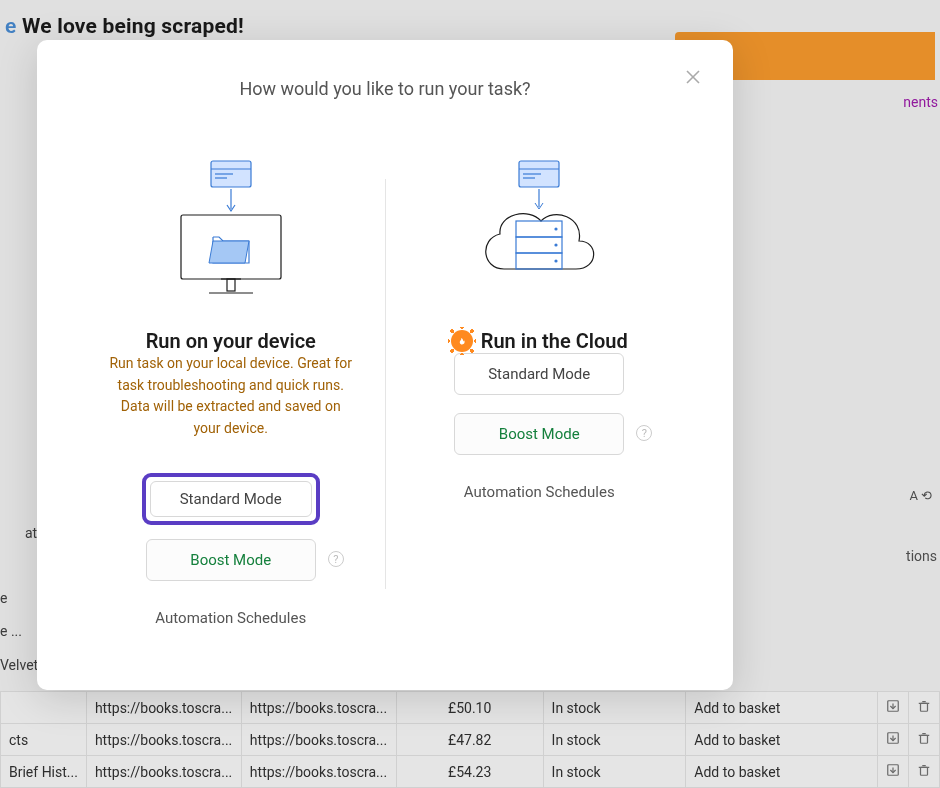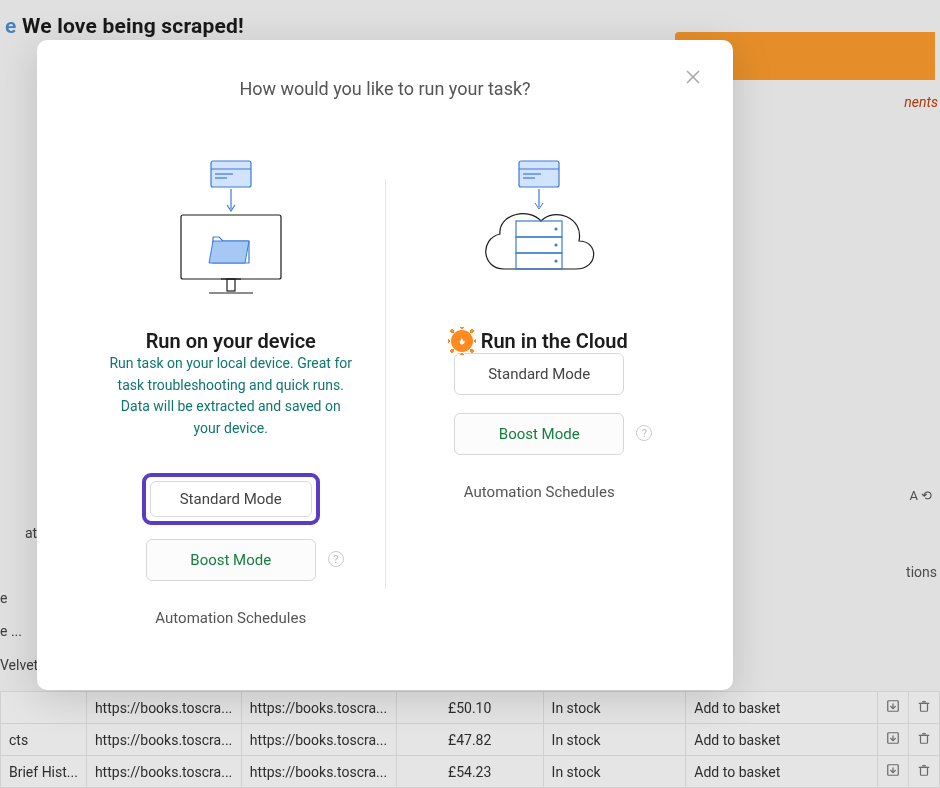--- a/index.html
+++ b/index.html
@@ -36,34 +36,33 @@
       top: 32px; right: 5px;
       width: 260px; height: 48px;
       background: #ff9f2e;
       border-radius: 4px 0 0 4px;
     }
     .bg-right-labels {
       position: absolute;
       top: 94px;
       right: 2px;
       font-size: 14px;
-      color: #c2410c;
-      font-style: italic;
+      color: #a21caf;
     }
     .bg-side-a {
       position: absolute;
       right: 8px;
       top: 488px;
       font-size: 13px;
       color: #555;
     }
     .bg-side-icons {
       position: absolute;
       right: 3px;
-      top: 564px;
+      top: 548px;
       font-size: 14px;
       color: #555;
     }
     .bg-data-p {
       position: absolute;
       left: 0; top: 525px;
       font-size: 14px;
       color: #444;
       padding-left: 25px;
     }
@@ -160,21 +159,21 @@
     .opt-title {
       font-size: 20px;
       font-weight: 600;
       color: #1c1c1c;
       display: flex;
       align-items: center;
       gap: 8px;
     }
     .opt-desc {
       font-size: 14px;
-      color: #0f766e;
+      color: #a16207;
       text-align: center;
       line-height: 1.55;
       min-height: 90px;
       margin-bottom: 30px;
     }
     .mode-btn {
       width: 170px;
       height: 42px;
       border: 1px solid #d8d8d8;
       background: #fff;

